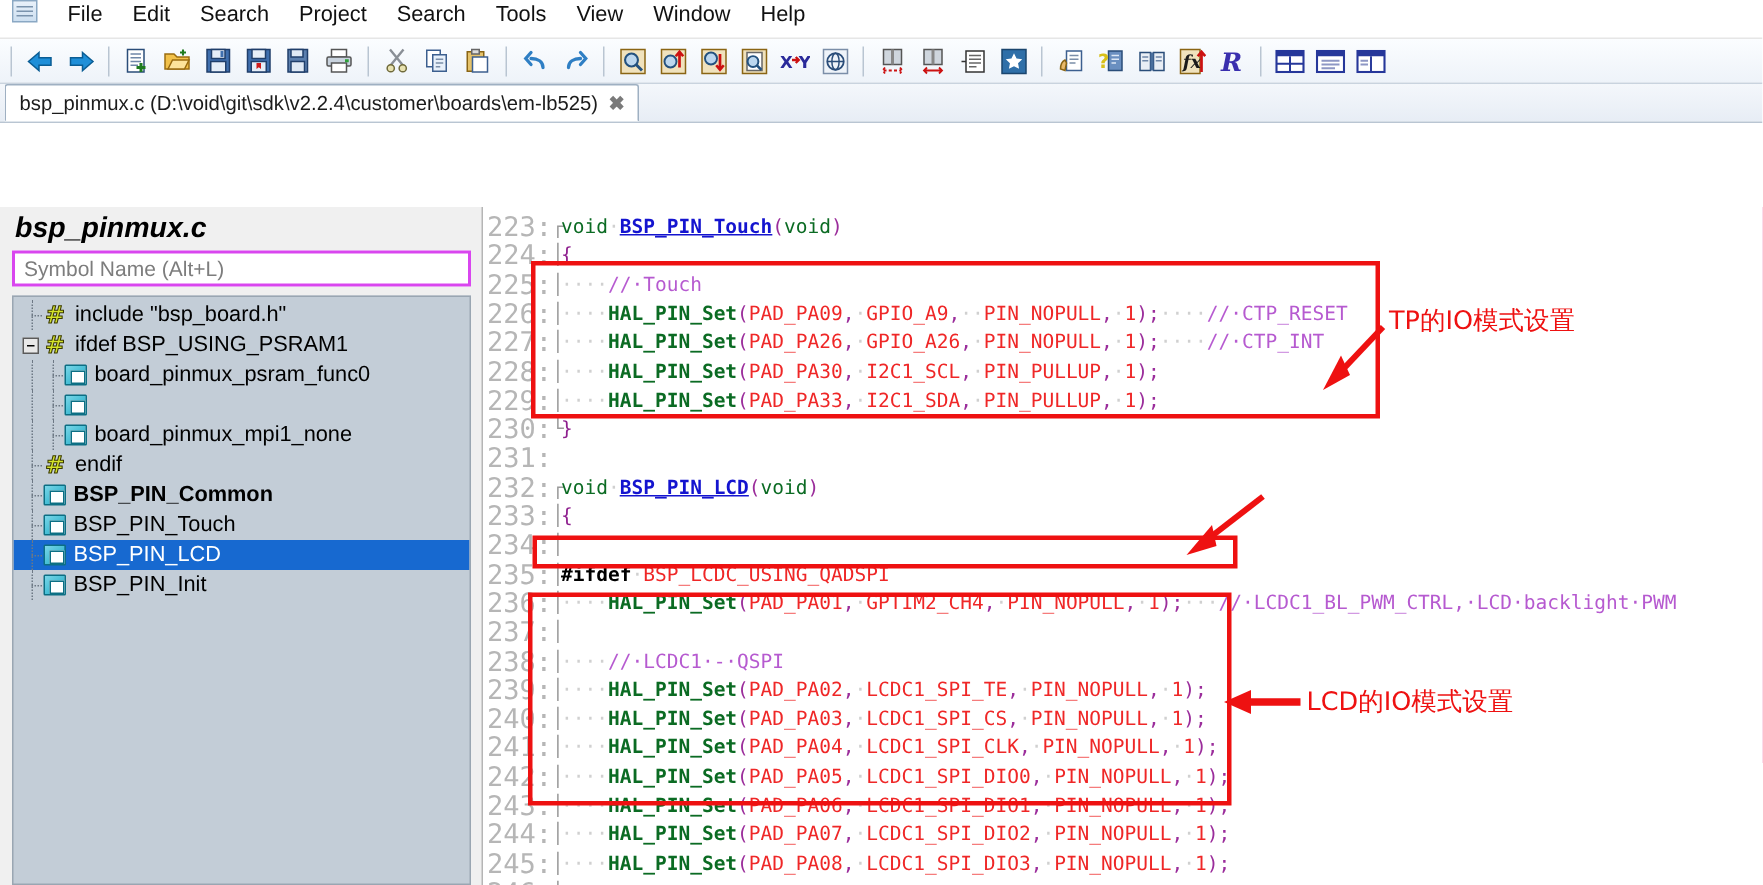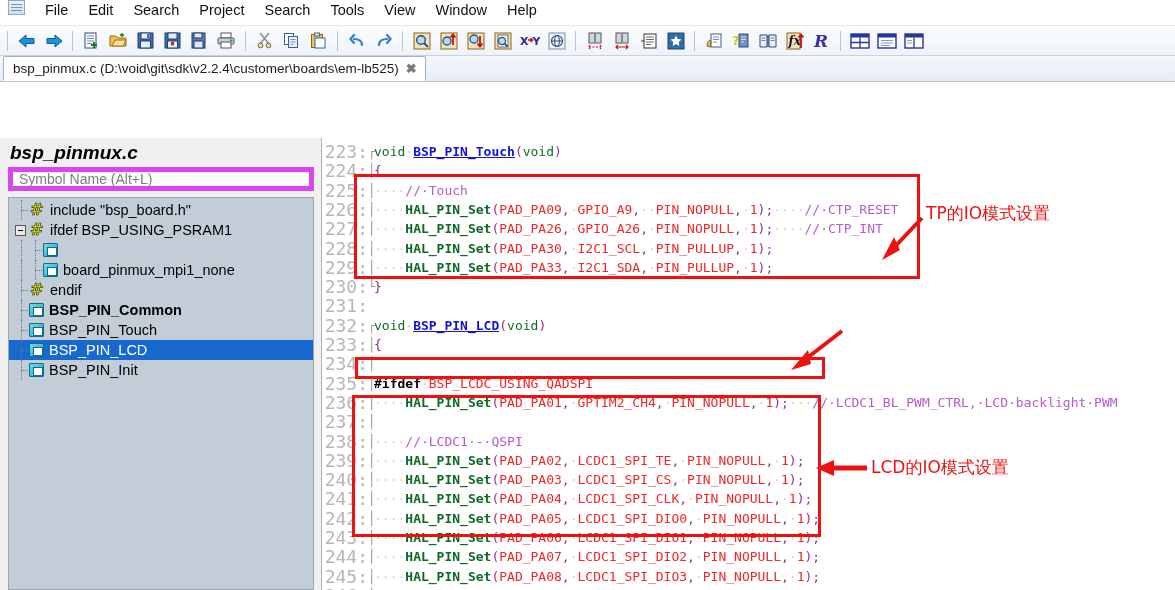--- a/index.html
+++ b/index.html
@@ -121,21 +121,21 @@
     display: flex; flex-direction: column;
     position: relative;
   }
   .sym-title {
     font-size: 19px; font-weight: bold; font-style: italic;
     color: #000; padding: 4px 0 3px 10px;
     font-family: "Liberation Sans", sans-serif;
   }
   .sym-search {
     margin: 0 7px 0 8px; height: 24px;
-    background: #ffffff; border: 5px solid #d946ef;
+    background: #ffffff; border: 2px solid #d946ef;
     display: flex; align-items: center; padding: 0 6px;
   }
   .sym-search span { font-size: 14px; color: #7d7d7d; }
   .sym-tree {
     margin: 6px 7px 0 8px;
     background: #c3cdd7;
     border: 1px solid #9aa6b2;
     flex: 1 1 auto;
     overflow: hidden;
     padding-top: 2px;
@@ -520,20 +520,26 @@
           </div>
           <div class="tree-row">
             <span class="expander"></span>
             <span class="ico-hash"></span>
             <span>ifdef BSP_USING_PSRAM1</span>
           </div>
           <div class="tree-row">
             <span class="guide"></span>
             <span class="guide elbow"></span>
             <span class="ico-func"></span>
+            <span>board_pinmux_psram_func0</span>
+          </div>
+          <div class="tree-row">
+            <span class="guide"></span>
+            <span class="guide elbow"></span>
+            <span class="ico-func"></span>
           </div>
           <div class="tree-row">
             <span class="guide"></span>
             <span class="guide elbow"></span>
             <span class="ico-func"></span>
             <span>board_pinmux_mpi1_none</span>
           </div>
           <div class="tree-row">
             <span class="guide elbow"></span>
             <span class="ico-hash"></span>

